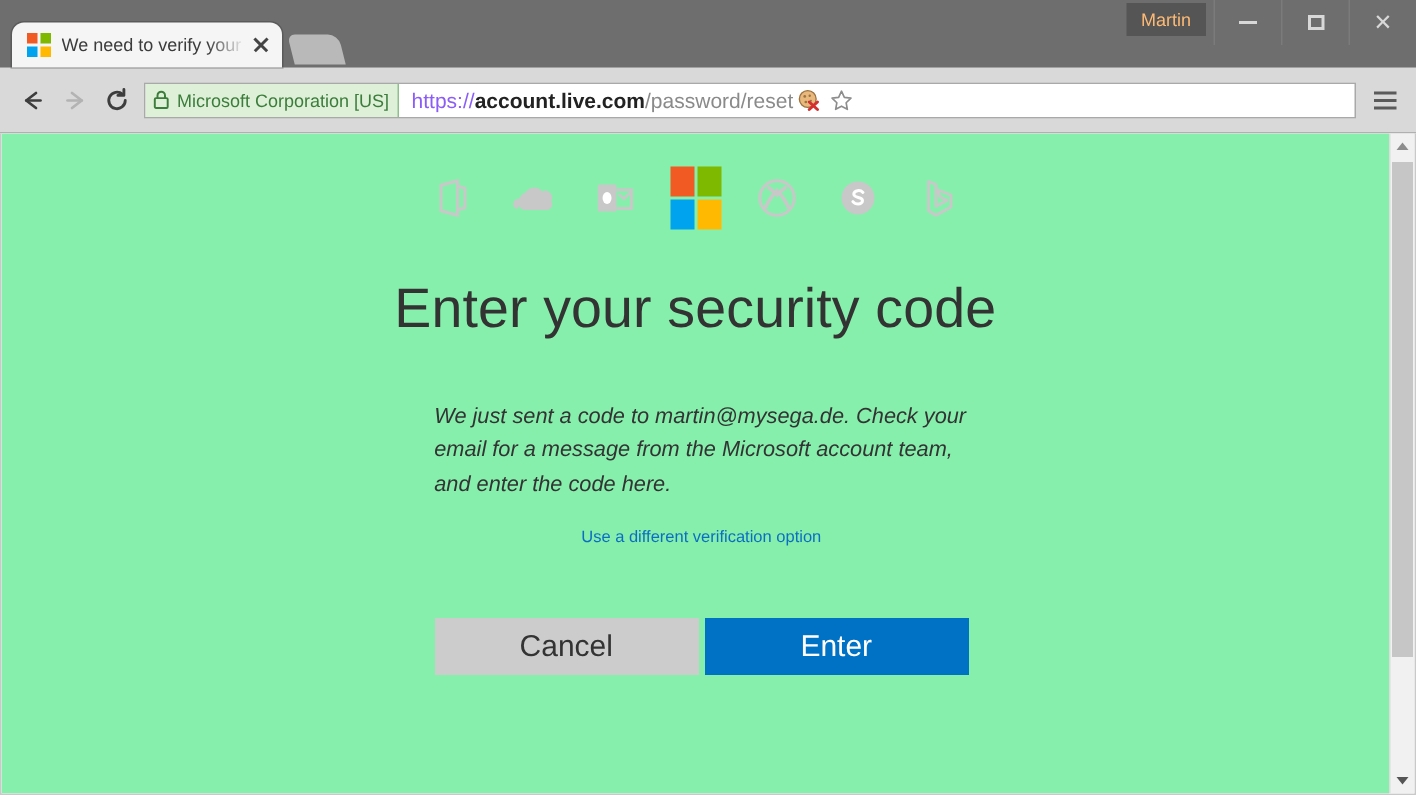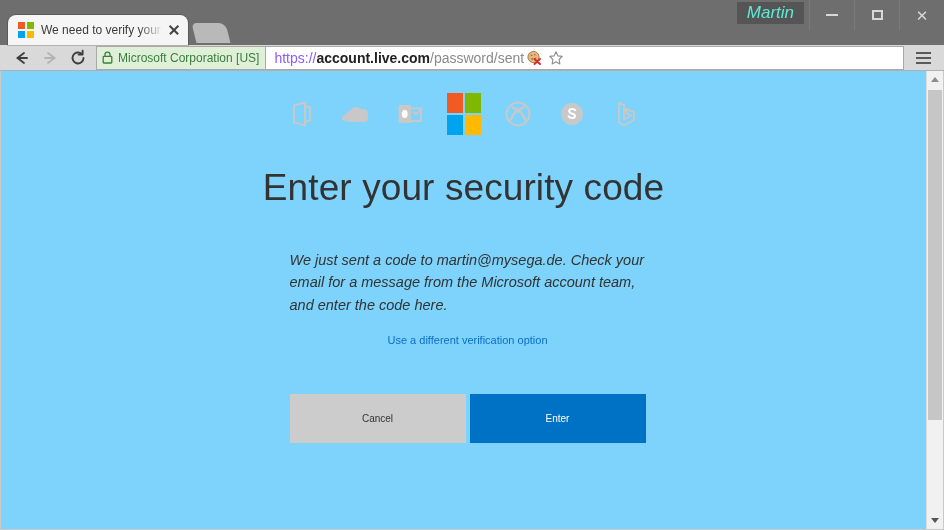--- a/index.html
+++ b/index.html
@@ -119,32 +119,31 @@
     width: 11px; height: 10px; border: 2px solid #d8d8d8; display: block;
   }
   .win-btn .glyph-close { font-size: 15px; line-height: 1; }
 
   .profile-btn {
     position: absolute;
     right: 140px;
     top: 2px;
     height: 22px;
     background: #555555;
-    color: #5eead4;
-    font-size: 17px;
+    color: #fdba74;
+    font-size: 12px;
     display: flex;
     align-items: center;
     padding: 0 10px;
     cursor: pointer;
-    font-style: italic;
   }
 
   
   .toolbar {
-    height: 26px;
+    height: 44px;
     background: #d9d9d9;
     border-bottom: 1px solid #b0b0b0;
     display: flex;
     align-items: center;
     padding: 0 8px;
     flex: 0 0 auto;
   }
 
   .nav-btn {
     width: 28px;
@@ -220,21 +219,21 @@
     position: relative;
     display: flex;
     border-left: 1px solid #c9c9c9;
     border-right: 1px solid #c9c9c9;
     border-bottom: 1px solid #c9c9c9;
     overflow: hidden;
   }
 
   .page {
     flex: 1 1 auto;
-    background: #7dd3fc;
+    background: #86efac;
     padding-top: 18px;
     overflow: hidden;
   }
 
   
   .scrollbar {
     width: 17px;
     flex: 0 0 17px;
     background: #f1f1f1;
     border-left: 1px solid #dcdcdc;
@@ -339,24 +338,24 @@
     cursor: pointer;
   }
 
   .button-row {
     display: flex;
     width: 356px;
     margin-top: 48px;
     gap: 4px;
   }
   .btn {
-    height: 49px;
+    height: 38px;
     flex: 1 1 0;
     border: none;
-    font-size: 10px;
+    font-size: 20px;
     font-family: "Liberation Sans", sans-serif;
     cursor: pointer;
   }
   .btn-cancel { background: #cccccc; color: #333333; }
   .btn-next   { background: #0072c6; color: #ffffff; }
 </style>
 </head>
 <body>
 
 <div id="browser-window">
@@ -418,21 +417,21 @@
 
     <div class="omnibox">
       <div class="ev-badge">
         <svg width="11" height="13" viewBox="0 0 11 13">
           <path d="M3 5.5 V3.6 a2.5 2.5 0 0 1 5 0 V5.5" fill="none" stroke="#3b7d3b" stroke-width="1.3"></path>
           <rect x="1.2" y="5.4" width="8.6" height="6.6" rx="0.8" fill="none" stroke="#3b7d3b" stroke-width="1.3"></rect>
         </svg>
         <span class="ev-label">Microsoft Corporation [US]</span>
       </div>
       <div class="url-text">
-        <span class="url-scheme">https://</span><span class="url-host">account.live.com</span><span class="url-path">/password/sent</span>
+        <span class="url-scheme">https://</span><span class="url-host">account.live.com</span><span class="url-path">/password/reset</span>
       </div>
       <div class="omni-icons">
         <div class="omni-icon">
           <svg width="16" height="16" viewBox="0 0 16 16">
             <circle cx="7.5" cy="7" r="5.6" fill="#e8b87d" stroke="#9c7340" stroke-width="0.9"></circle>
             <circle cx="5.5" cy="5.3" r="0.9" fill="#9c7340"></circle>
             <circle cx="8.8" cy="4.8" r="0.8" fill="#9c7340"></circle>
             <circle cx="6.2" cy="9" r="0.9" fill="#9c7340"></circle>
             <circle cx="9.6" cy="8.2" r="0.7" fill="#9c7340"></circle>
             <path d="M8.5 9 L14 14 M14 9 L8.5 14" stroke="#d32f2f" stroke-width="2" stroke-linecap="round"></path>

